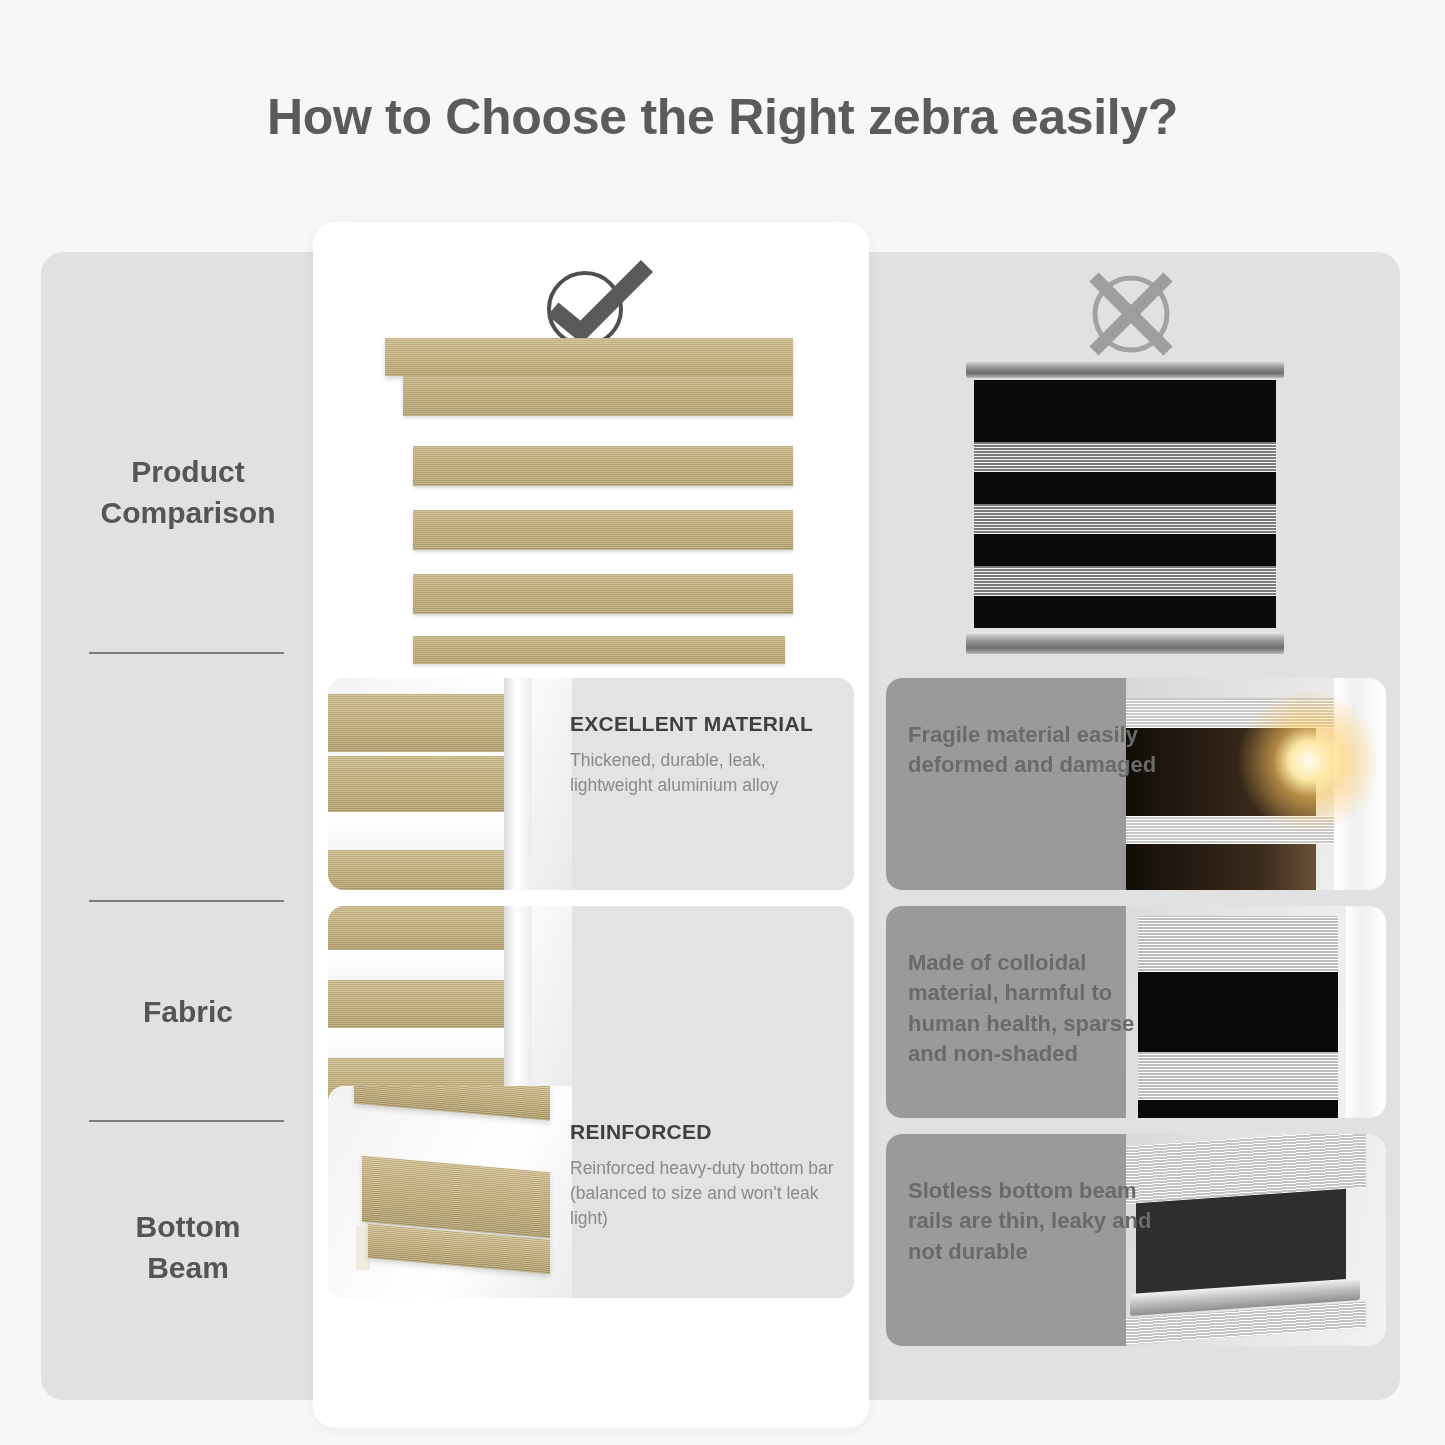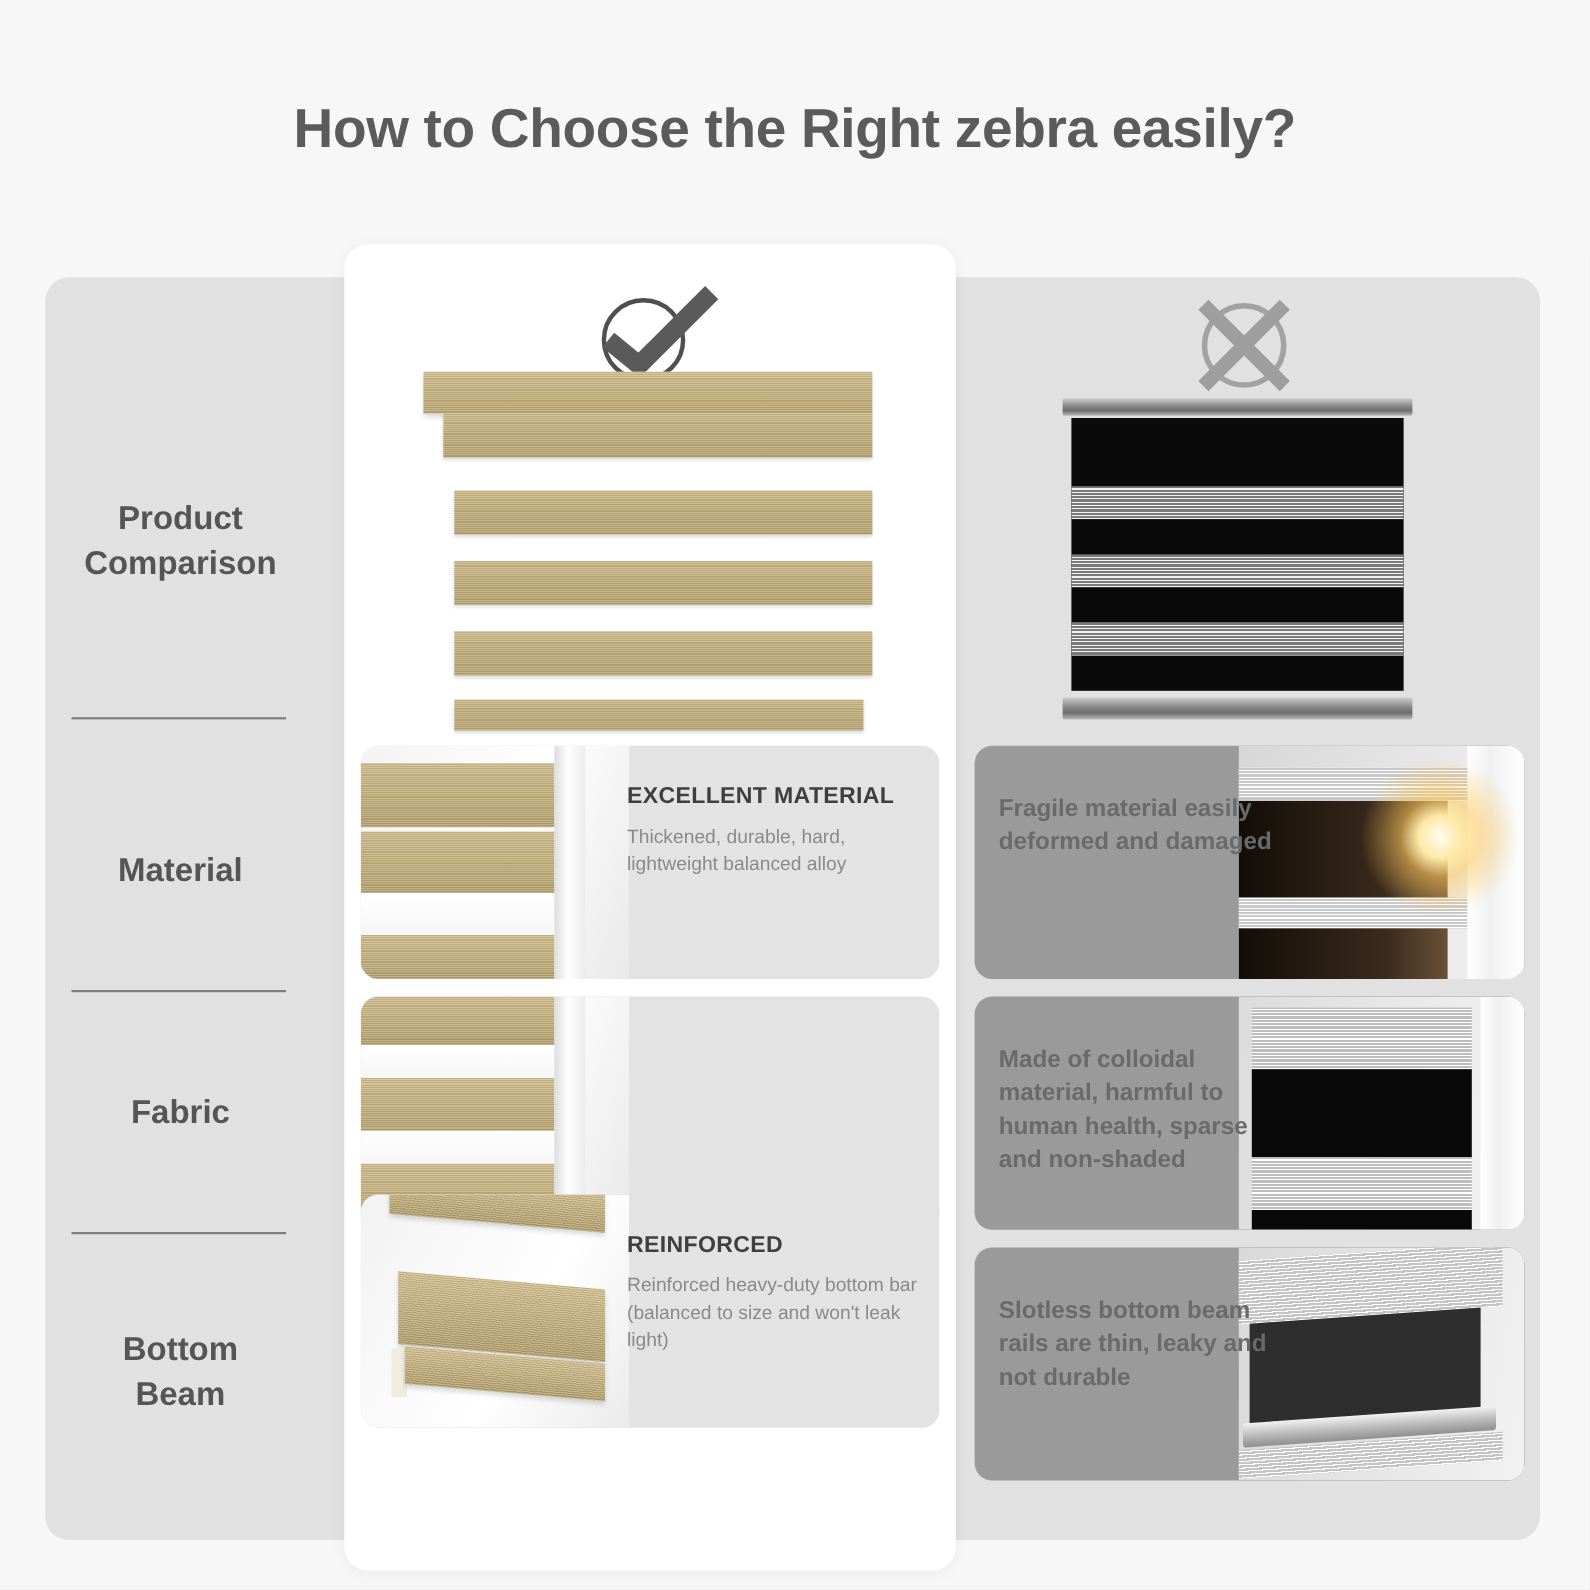--- a/index.html
+++ b/index.html
@@ -21,21 +21,21 @@
 
   
   .panel {
     position: absolute; left: 41px; top: 252px;
     width: 1359px; height: 1148px;
     background: #e1e1e1;
     border-radius: 22px;
   }
 
   
-  .sidebar { position: absolute; left: 28px; top: 252px; width: 272px; height: 984px; }
+  .sidebar { position: absolute; left: 52px; top: 252px; width: 272px; height: 984px; }
   .side-row {
     position: absolute; left: 0; width: 272px;
     display: flex; align-items: center; justify-content: center;
     text-align: center;
     color: #555; font-weight: 700; font-size: 30px; line-height: 1.38;
   }
   .side-row.r0 { top: 150px;  height: 180px; }
   .side-row.r1 { top: 480px;  height: 120px; }
   .side-row.r2 { top: 700px;  height: 120px; justify-content: center; }
   .side-row.r3 { top: 920px;  height: 150px; }
@@ -208,23 +208,20 @@
   <div class="page-title">How to Choose the Right zebra easily?</div>
 
   <div class="panel"></div>
 
   <div class="sidebar">
     <div class="side-row r0">
       <span style="white-space:pre-line">Product
 Comparison</span>
     </div>
     <div class="side-div d0"></div>
-    <div class="side-row r1">
-      <span style="white-space:pre-line">Material</span>
-    </div>
     <div class="side-div d1"></div>
     <div class="side-row r2">
       <span style="white-space:pre-line">Fabric</span>
     </div>
     <div class="side-div d2"></div>
     <div class="side-row r3">
       <span style="white-space:pre-line">Bottom
 Beam</span>
     </div>
   </div>
@@ -269,21 +266,21 @@
     <div class="photo photo-good">
       <div class="pg-frame"></div>
       <div class="pg-slat" style="top:16px; height:58px;"></div>
       <div class="pg-slat" style="top:78px; height:56px;"></div>
       <div class="pg-white" style="top:134px; height:38px;"></div>
       <div class="pg-slat" style="top:172px; height:40px;"></div>
       <div class="pg-jamb"></div>
     </div>
     <div class="feat-txt-good">
       <div class="feat-title">EXCELLENT MATERIAL</div>
-      <div class="feat-desc">Thickened, durable, hard, lightweight balanced alloy</div>
+      <div class="feat-desc">Thickened, durable, leak, lightweight aluminium alloy</div>
     </div>
   </div>
 
   <div class="feat feat-good f1">
     <div class="photo photo-good">
       <div class="pg-frame"></div>
       <div class="pg-slat" style="top:0px;   height:44px;"></div>
       <div class="pg-white" style="top:44px;  height:30px;"></div>
       <div class="pg-slat" style="top:74px;  height:48px;"></div>
       <div class="pg-white" style="top:122px; height:30px;"></div>

